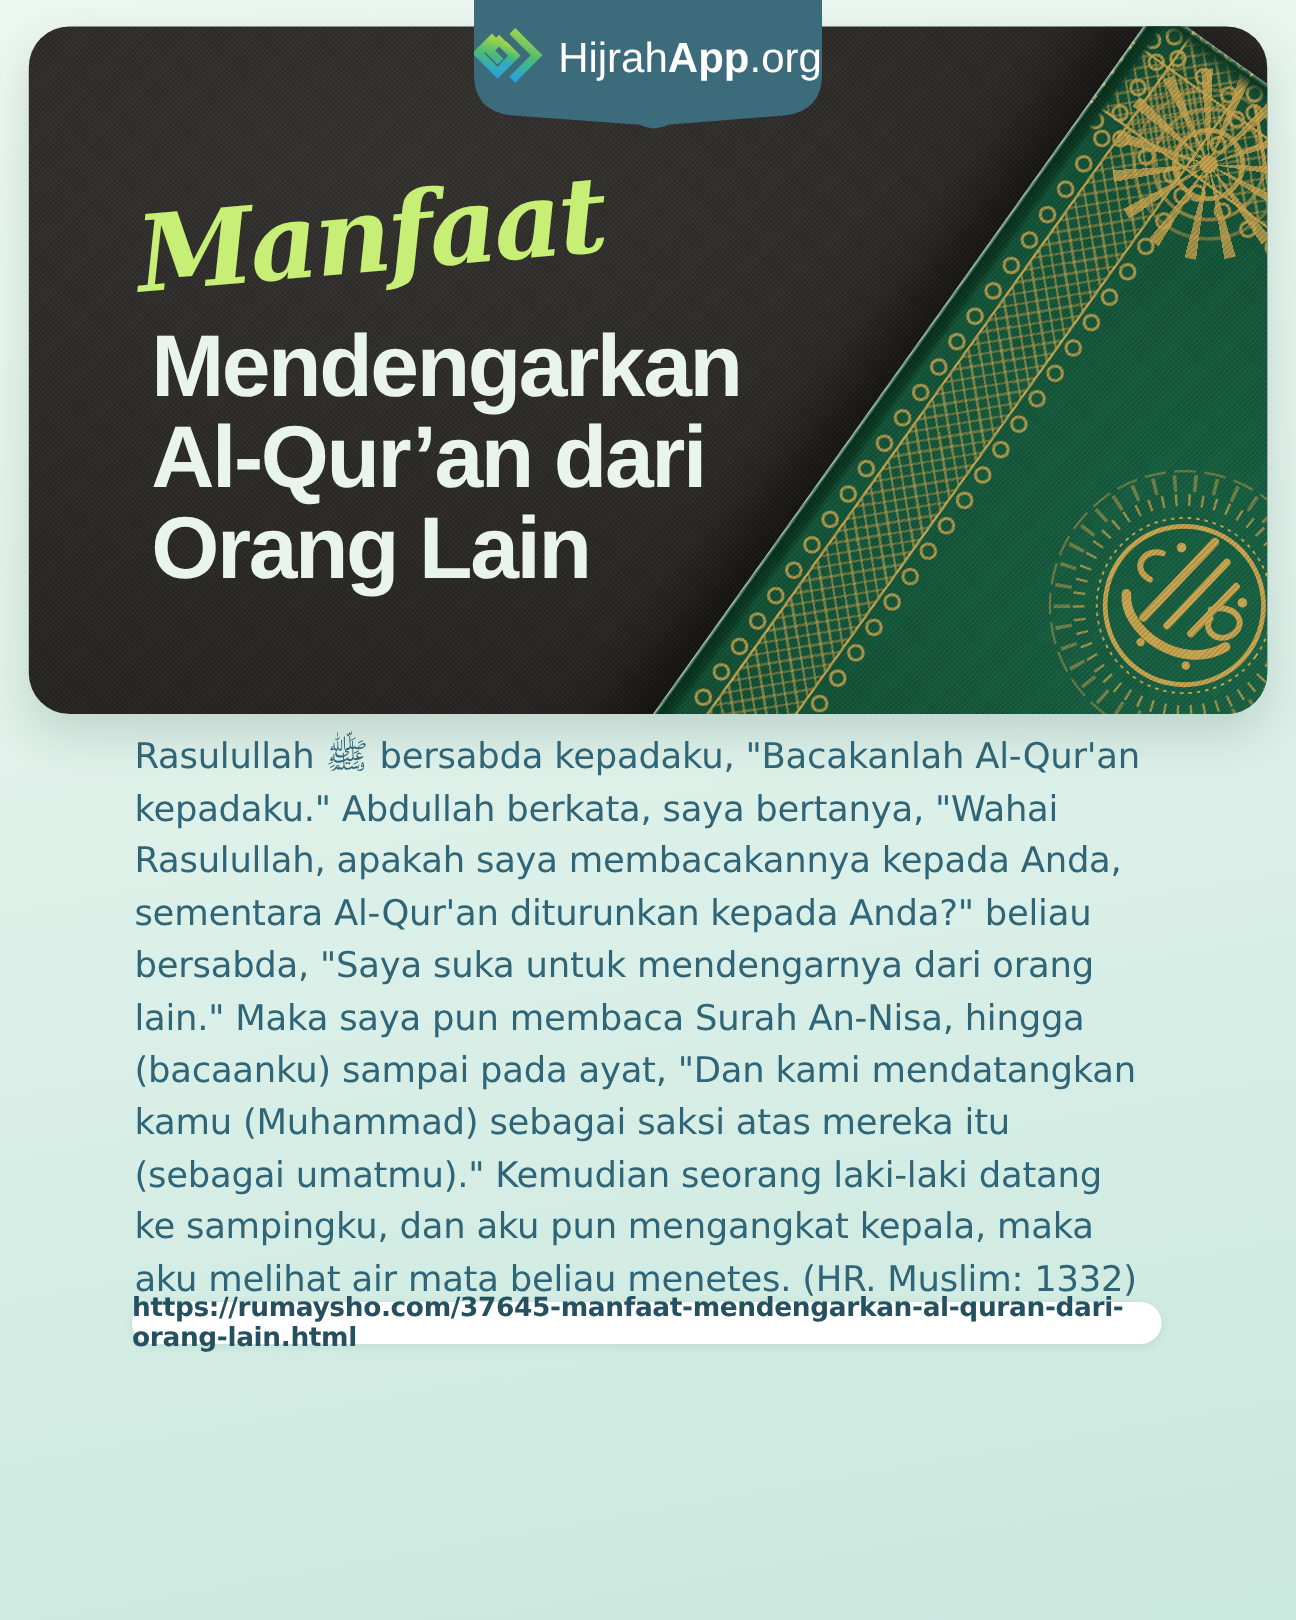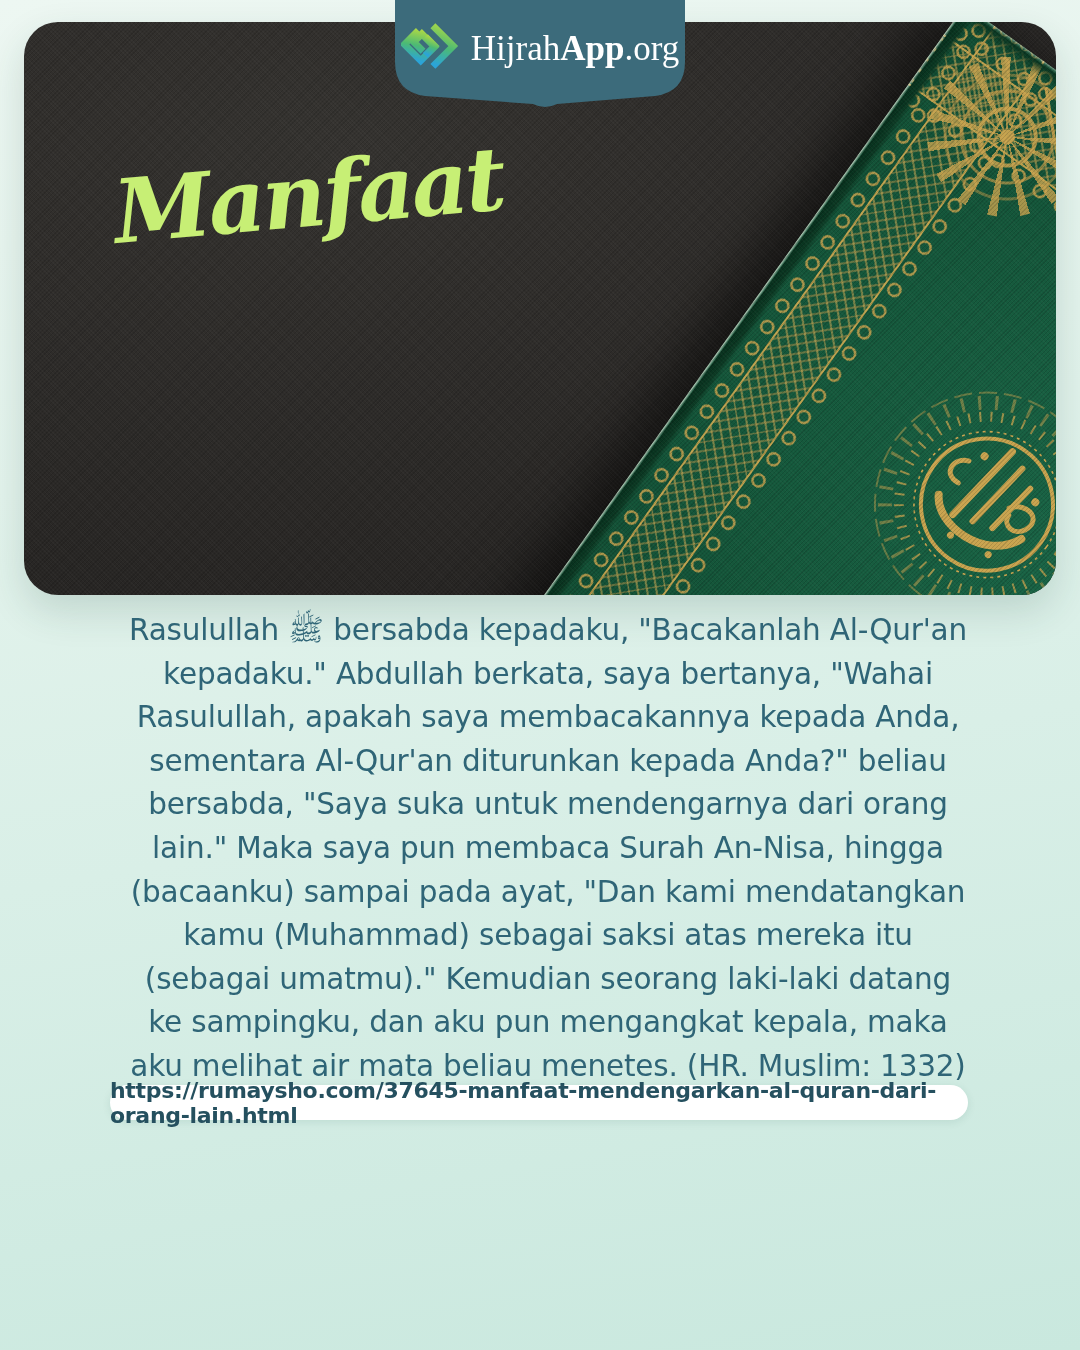--- a/index.html
+++ b/index.html
@@ -65,29 +65,29 @@
     transform:rotate(-5deg);transform-origin:left bottom;}
   .page-title{position:absolute;left:102px;top:246px;z-index:3;margin:0;
     font-family:"Liberation Sans",sans-serif;font-weight:700;
     font-size:73px;line-height:76px;letter-spacing:-2px;color:#eaf4ef;}
   .page-title span{display:block;}
 
   
   .brand-tab{position:absolute;left:395px;top:0;width:290px;height:114px;z-index:5;}
   .brand-tab .tab-bg{position:absolute;inset:0;}
   .brand-row{position:absolute;left:0;right:0;top:6px;height:86px;display:flex;align-items:center;justify-content:center;gap:12px;}
-  .wordmark{font-family:Liberation Serif, serif;font-size:35px;color:#ffffff;letter-spacing:0;}
+  .wordmark{font-family:Liberation Sans, sans-serif;font-size:35px;color:#ffffff;letter-spacing:0;}
   .wordmark .w1{font-weight:400;}
   .wordmark .w2{font-weight:700;}
   .wordmark .w3{font-weight:400;}
 
   
   .hadith{position:absolute;left:112px;top:609px;width:872px;margin:0;
     font-family:"DejaVu Sans",sans-serif;font-size:29.5px;line-height:43.6px;
-    letter-spacing:-0.2px;color:#2f6577;white-space:pre-line;text-align:center;}
+    letter-spacing:-0.2px;color:#2f6577;white-space:pre-line;}
 
   
   .url-pill{position:absolute;left:110px;top:1085px;width:858px;height:35px;border-radius:18px;
     background:#ffffff;display:flex;align-items:center;justify-content:center;
     font-family:"DejaVu Sans",sans-serif;font-size:22px;letter-spacing:-0.3px;color:#25505f;
     box-shadow:0 2px 8px rgba(20,80,70,.10);font-weight:bold;}
 </style>
 </head>
 <body>
 
@@ -126,20 +126,25 @@
           </g>
         </g>
       </svg>
       <div class="book-edge"></div>
       <div class="book-edge-top"></div>
     </div>
 
     <div class="card-grain"></div>
 
     <div class="kicker">Manfaat</div>
+    <h1 class="page-title">
+      <span>Mendengarkan</span>
+      <span>Al-Qur’an dari</span>
+      <span>Orang Lain</span>
+    </h1>
   </div>
 
   <div class="brand-tab">
     <svg class="tab-bg" viewBox="0 0 290 114" width="290" height="114">
       <path d="M0,0 H290 V62 Q290,92 260,96 L162,104 Q150,110 138,104 L30,96 Q0,92 0,62 Z" fill="#3c6b7b"></path>
     </svg>
     <div class="brand-row">
       <svg viewBox="0 0 100 96" width="58" height="56">
         <defs>
           <linearGradient id="lg1" x1="0.55" y1="0" x2="0.35" y2="1">

